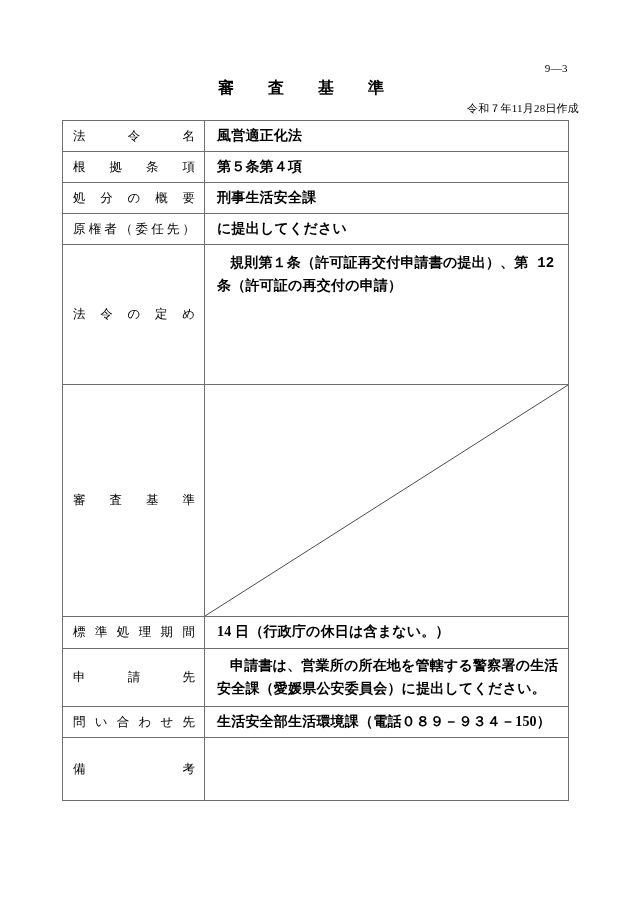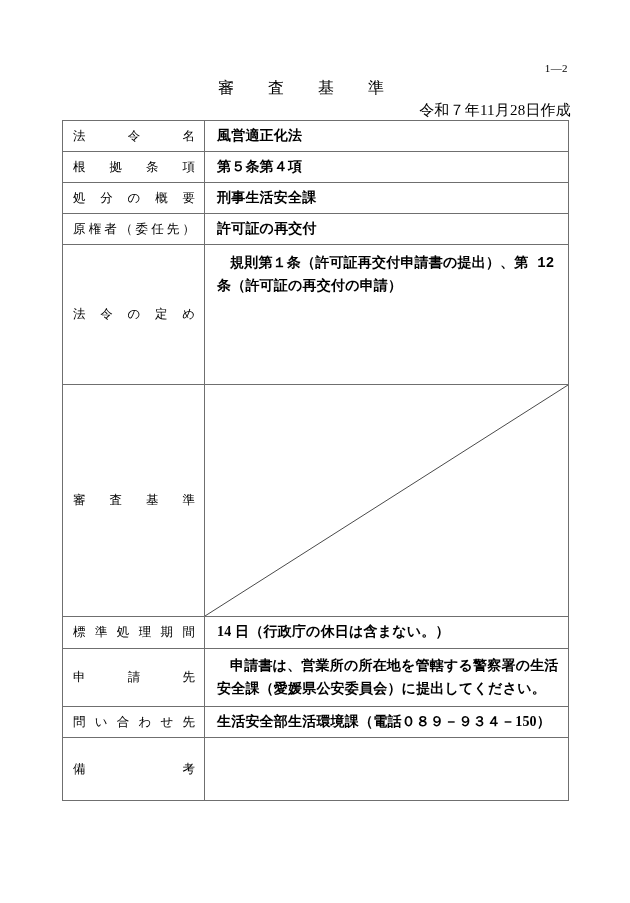--- a/index.html
+++ b/index.html
@@ -33,31 +33,31 @@
     font-size: 11px;
     letter-spacing: 0.4px;
   }
 
   .doc-title {
     position: absolute;
     left: 0; top: 78px;
     width: 602px;
     text-align: center;
     font-size: 16px;
-    font-weight: normal;
+    font-weight: bold;
     letter-spacing: 9px;
     text-indent: 9px;
   }
 
   .made-date {
     position: absolute;
-    left: 0; top: 101px;
+    left: 8px; top: 101px;
     width: 571px;
     text-align: right;
-    font-size: 15px;
+    font-size: 11px;
     letter-spacing: 0.2px;
   }
 
   
   .sheet {
     position: absolute;
     left: 62px;
     top: 120px;
     width: 506px;
     border-collapse: collapse;
@@ -122,21 +122,21 @@
     width: 100%;
     height: 100%;
     display: block;
   }
 </style>
 </head>
 <body>
 
 <div class="page">
 
-  <div class="page-number">1—2</div>
+  <div class="page-number">9—3</div>
 
   <div class="doc-title">審　査　基　準</div>
 
   <div class="made-date">令和７年11月28日作成</div>
 
   <table class="sheet">
     <colgroup>
       <col class="col-label">
       <col class="col-value">
     </colgroup>
@@ -191,21 +191,21 @@
               <span>権</span>
               <span>者</span>
               <span>（</span>
               <span>委</span>
               <span>任</span>
               <span>先</span>
               <span>）</span>
             </div>
         </td>
         <td>
-          <div class="val">許可証の再交付</div>
+          <div class="val">に提出してください</div>
         </td>
       </tr>
 
       <tr class="r-teime">
         <td>
           <div class="lbl">
               <span>法</span>
               <span>令</span>
               <span>の</span>
               <span>定</span>

